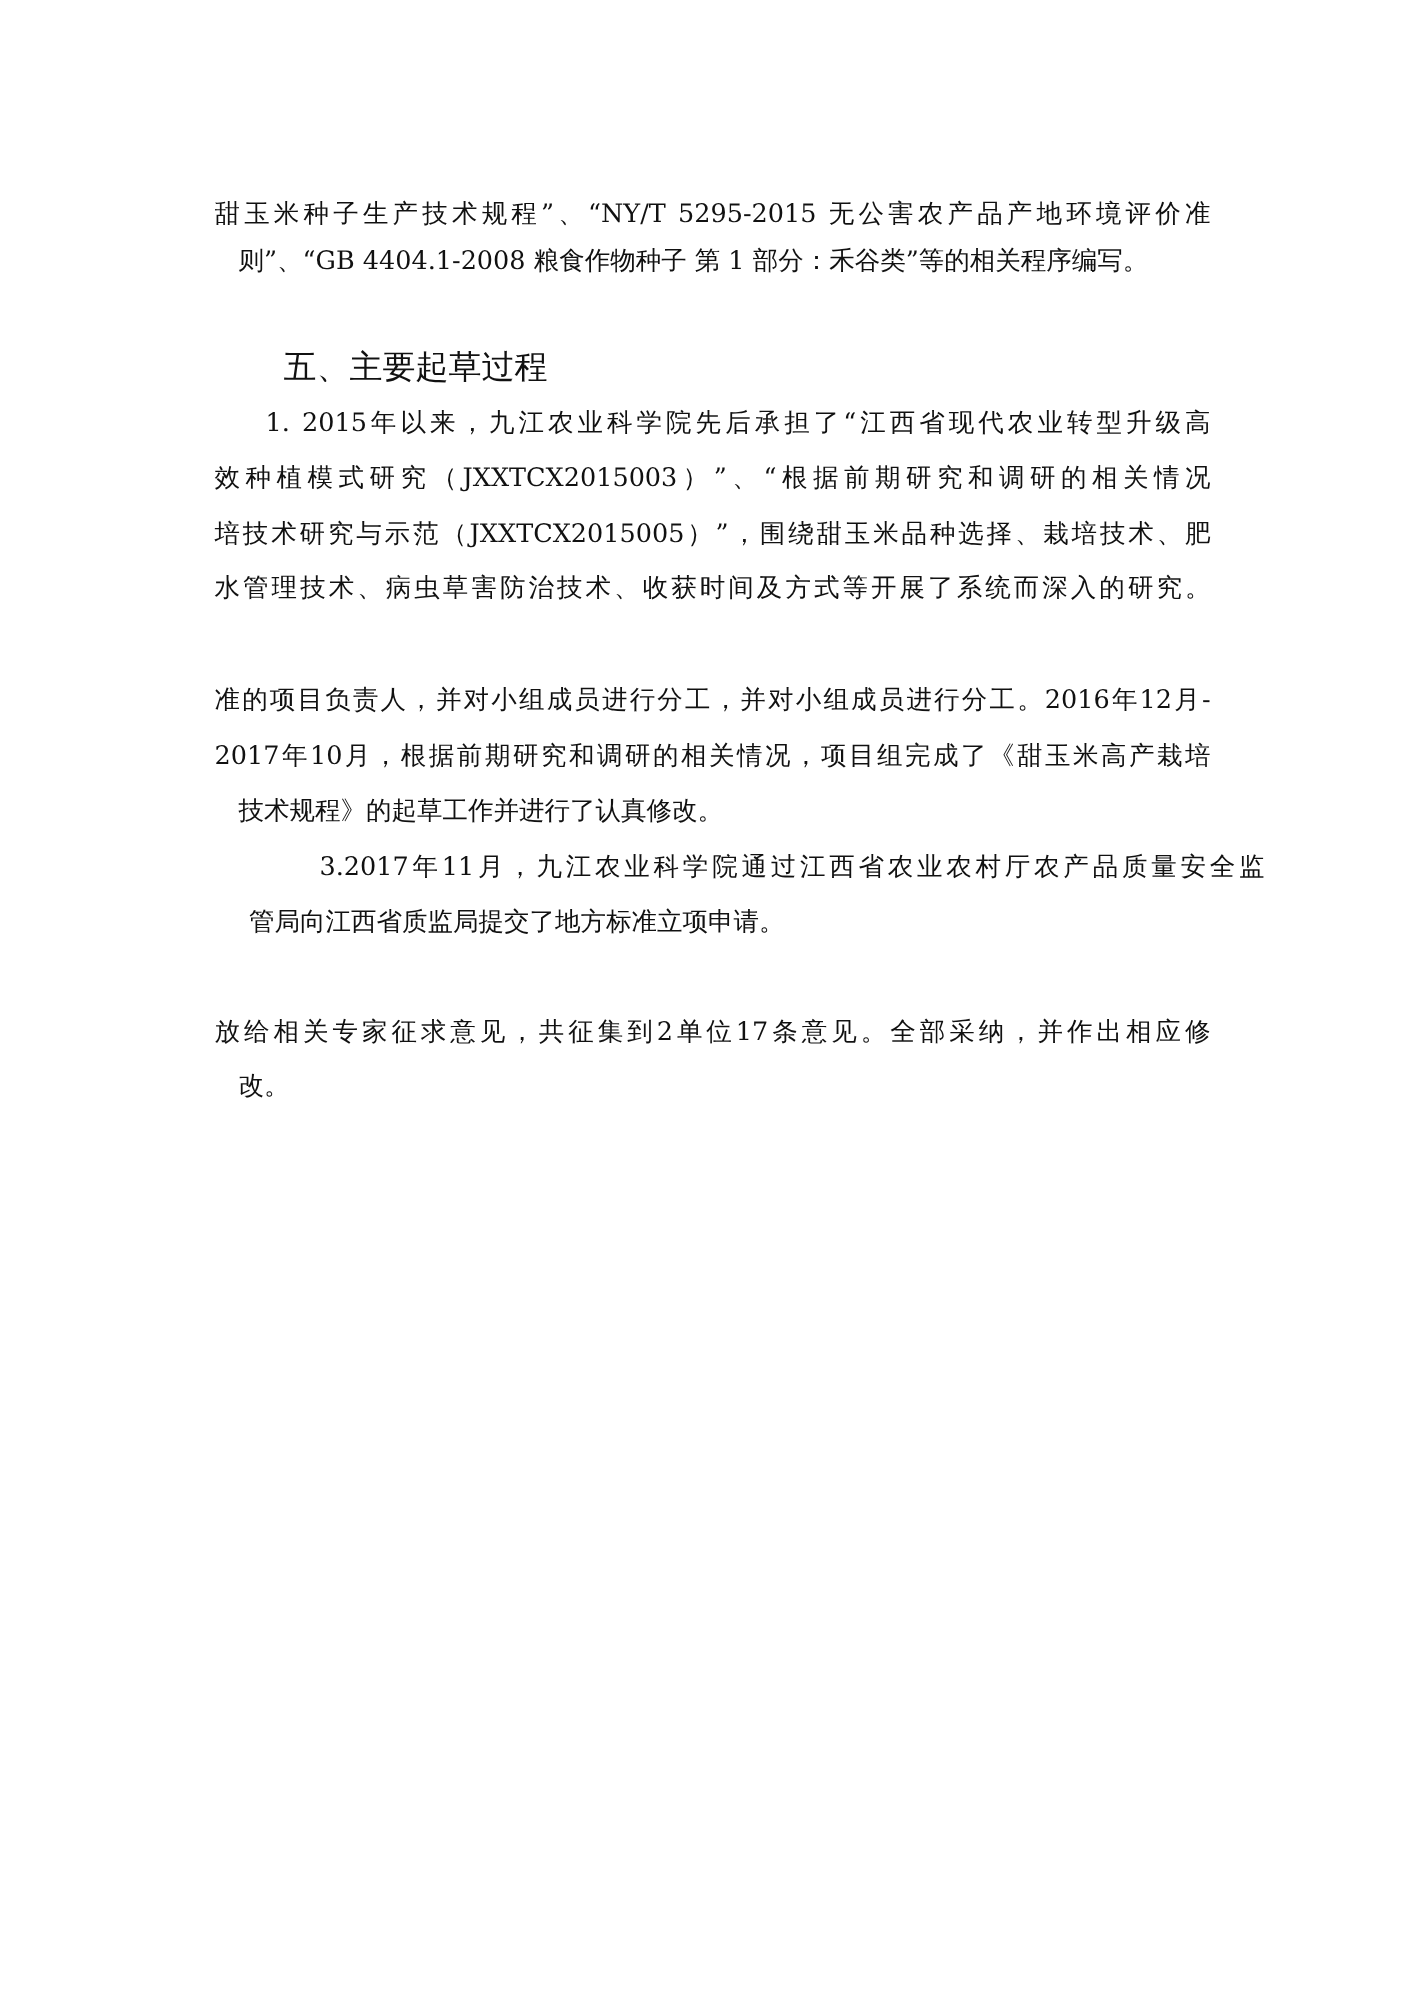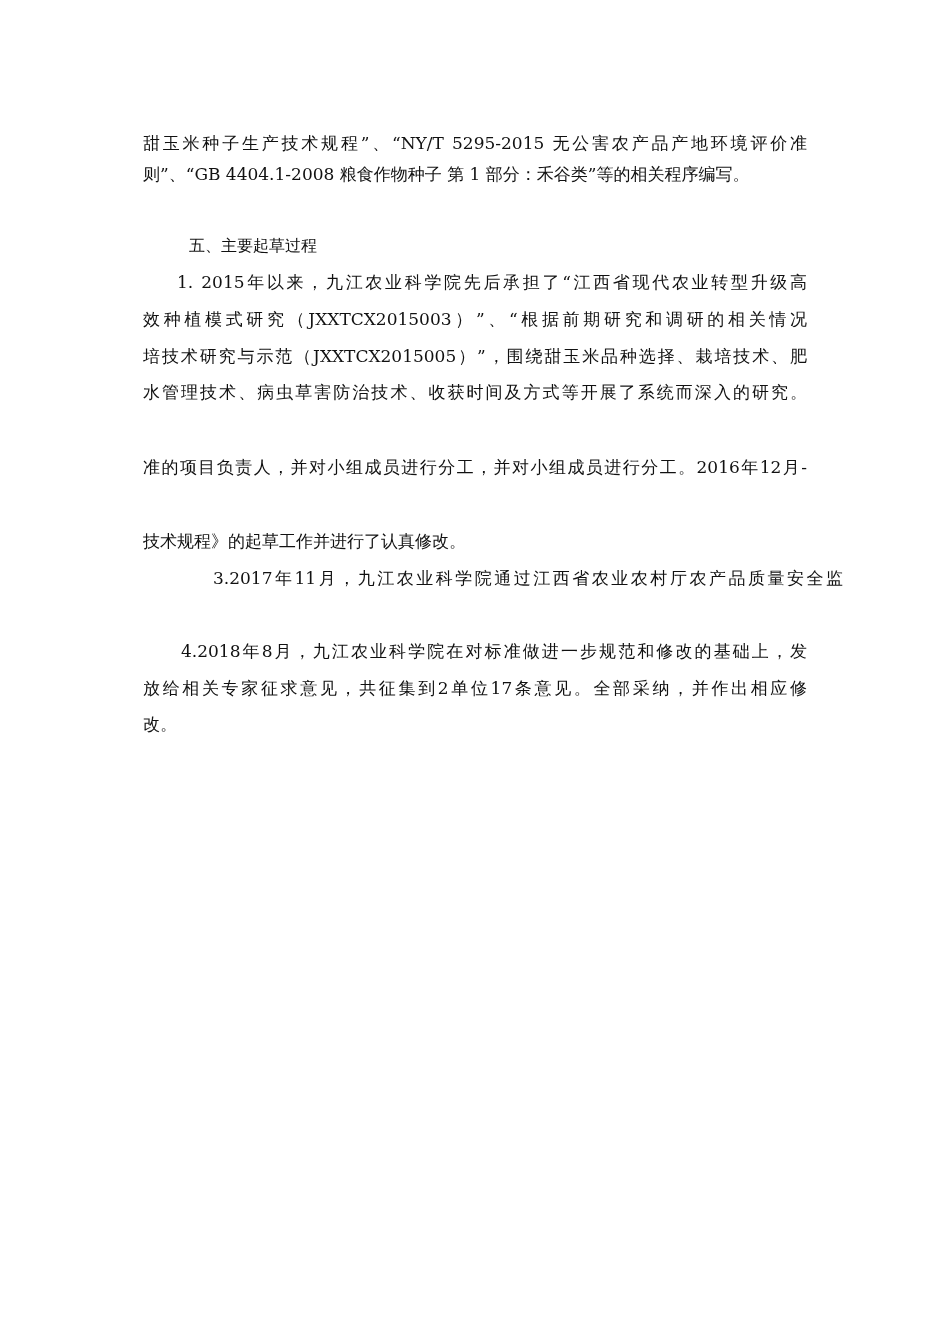--- a/index.html
+++ b/index.html
@@ -28,28 +28,29 @@
       width: 664px;
       font-size: 17px;
       line-height: 22px;
       white-space: nowrap;
       text-align: justify;
       text-align-last: justify;
       letter-spacing: 0px;
     }
     .line.last {
       text-align-last: left;
+      margin-left: 16px;
     }
     .indent { left: 177px; width: 630px; }
     .heading {
       position: absolute;
       left: 189px;
       top: 233px;
       font-family: "DejaVu Sans", "Liberation Sans", sans-serif;
-      font-size: 16px;
+      font-size: 22px;
       line-height: 26px;
       white-space: nowrap;
       color: #111111;
     }
   </style>
 </head>
 <body>
 
 <div class="page">
 
@@ -57,21 +58,22 @@
   <div class="line last" style="top:163px;">则”、“GB 4404.1-2008 粮食作物种子 第 1 部分：禾谷类”等的相关程序编写。</div>
 
   <div class="heading">五、主要起草过程</div>
 
   <div class="line indent" style="top:271px;">1. 2015年以来，九江农业科学院先后承担了“江西省现代农业转型升级高</div>
   <div class="line" style="top:308px;">效种植模式研究（JXXTCX2015003）”、“根据前期研究和调研的相关情况</div>
   <div class="line" style="top:345px;">培技术研究与示范（JXXTCX2015005）”，围绕甜玉米品种选择、栽培技术、肥</div>
   <div class="line" style="top:381px;">水管理技术、病虫草害防治技术、收获时间及方式等开展了系统而深入的研究。</div>
 
   <div class="line" style="top:456px;">准的项目负责人，并对小组成员进行分工，并对小组成员进行分工。2016年12月-</div>
+  <div class="line" style="top:493px;">2017年10月，根据前期研究和调研的相关情况，项目组完成了《甜玉米高产栽培</div>
   <div class="line last" style="top:530px;">技术规程》的起草工作并进行了认真修改。</div>
 
   <div class="line indent" style="top:567px;margin-left:36px;">3.2017年11月，九江农业科学院通过江西省农业农村厅农产品质量安全监</div>
+  <div class="line last" style="top:604px; left:150px;">管局向江西省质监局提交了地方标准立项申请。</div>
 
-  <div class="line indent" style="top:640px; left:181px; width:626px;">4.2018年8月，九江农业科学院在对标准做进一步规范和修改的基础上，发</div>
   <div class="line" style="top:677px;">放给相关专家征求意见，共征集到2单位17条意见。全部采纳，并作出相应修</div>
   <div class="line last" style="top:713px;">改。</div>
 
 </div>
 
 </body></html>

